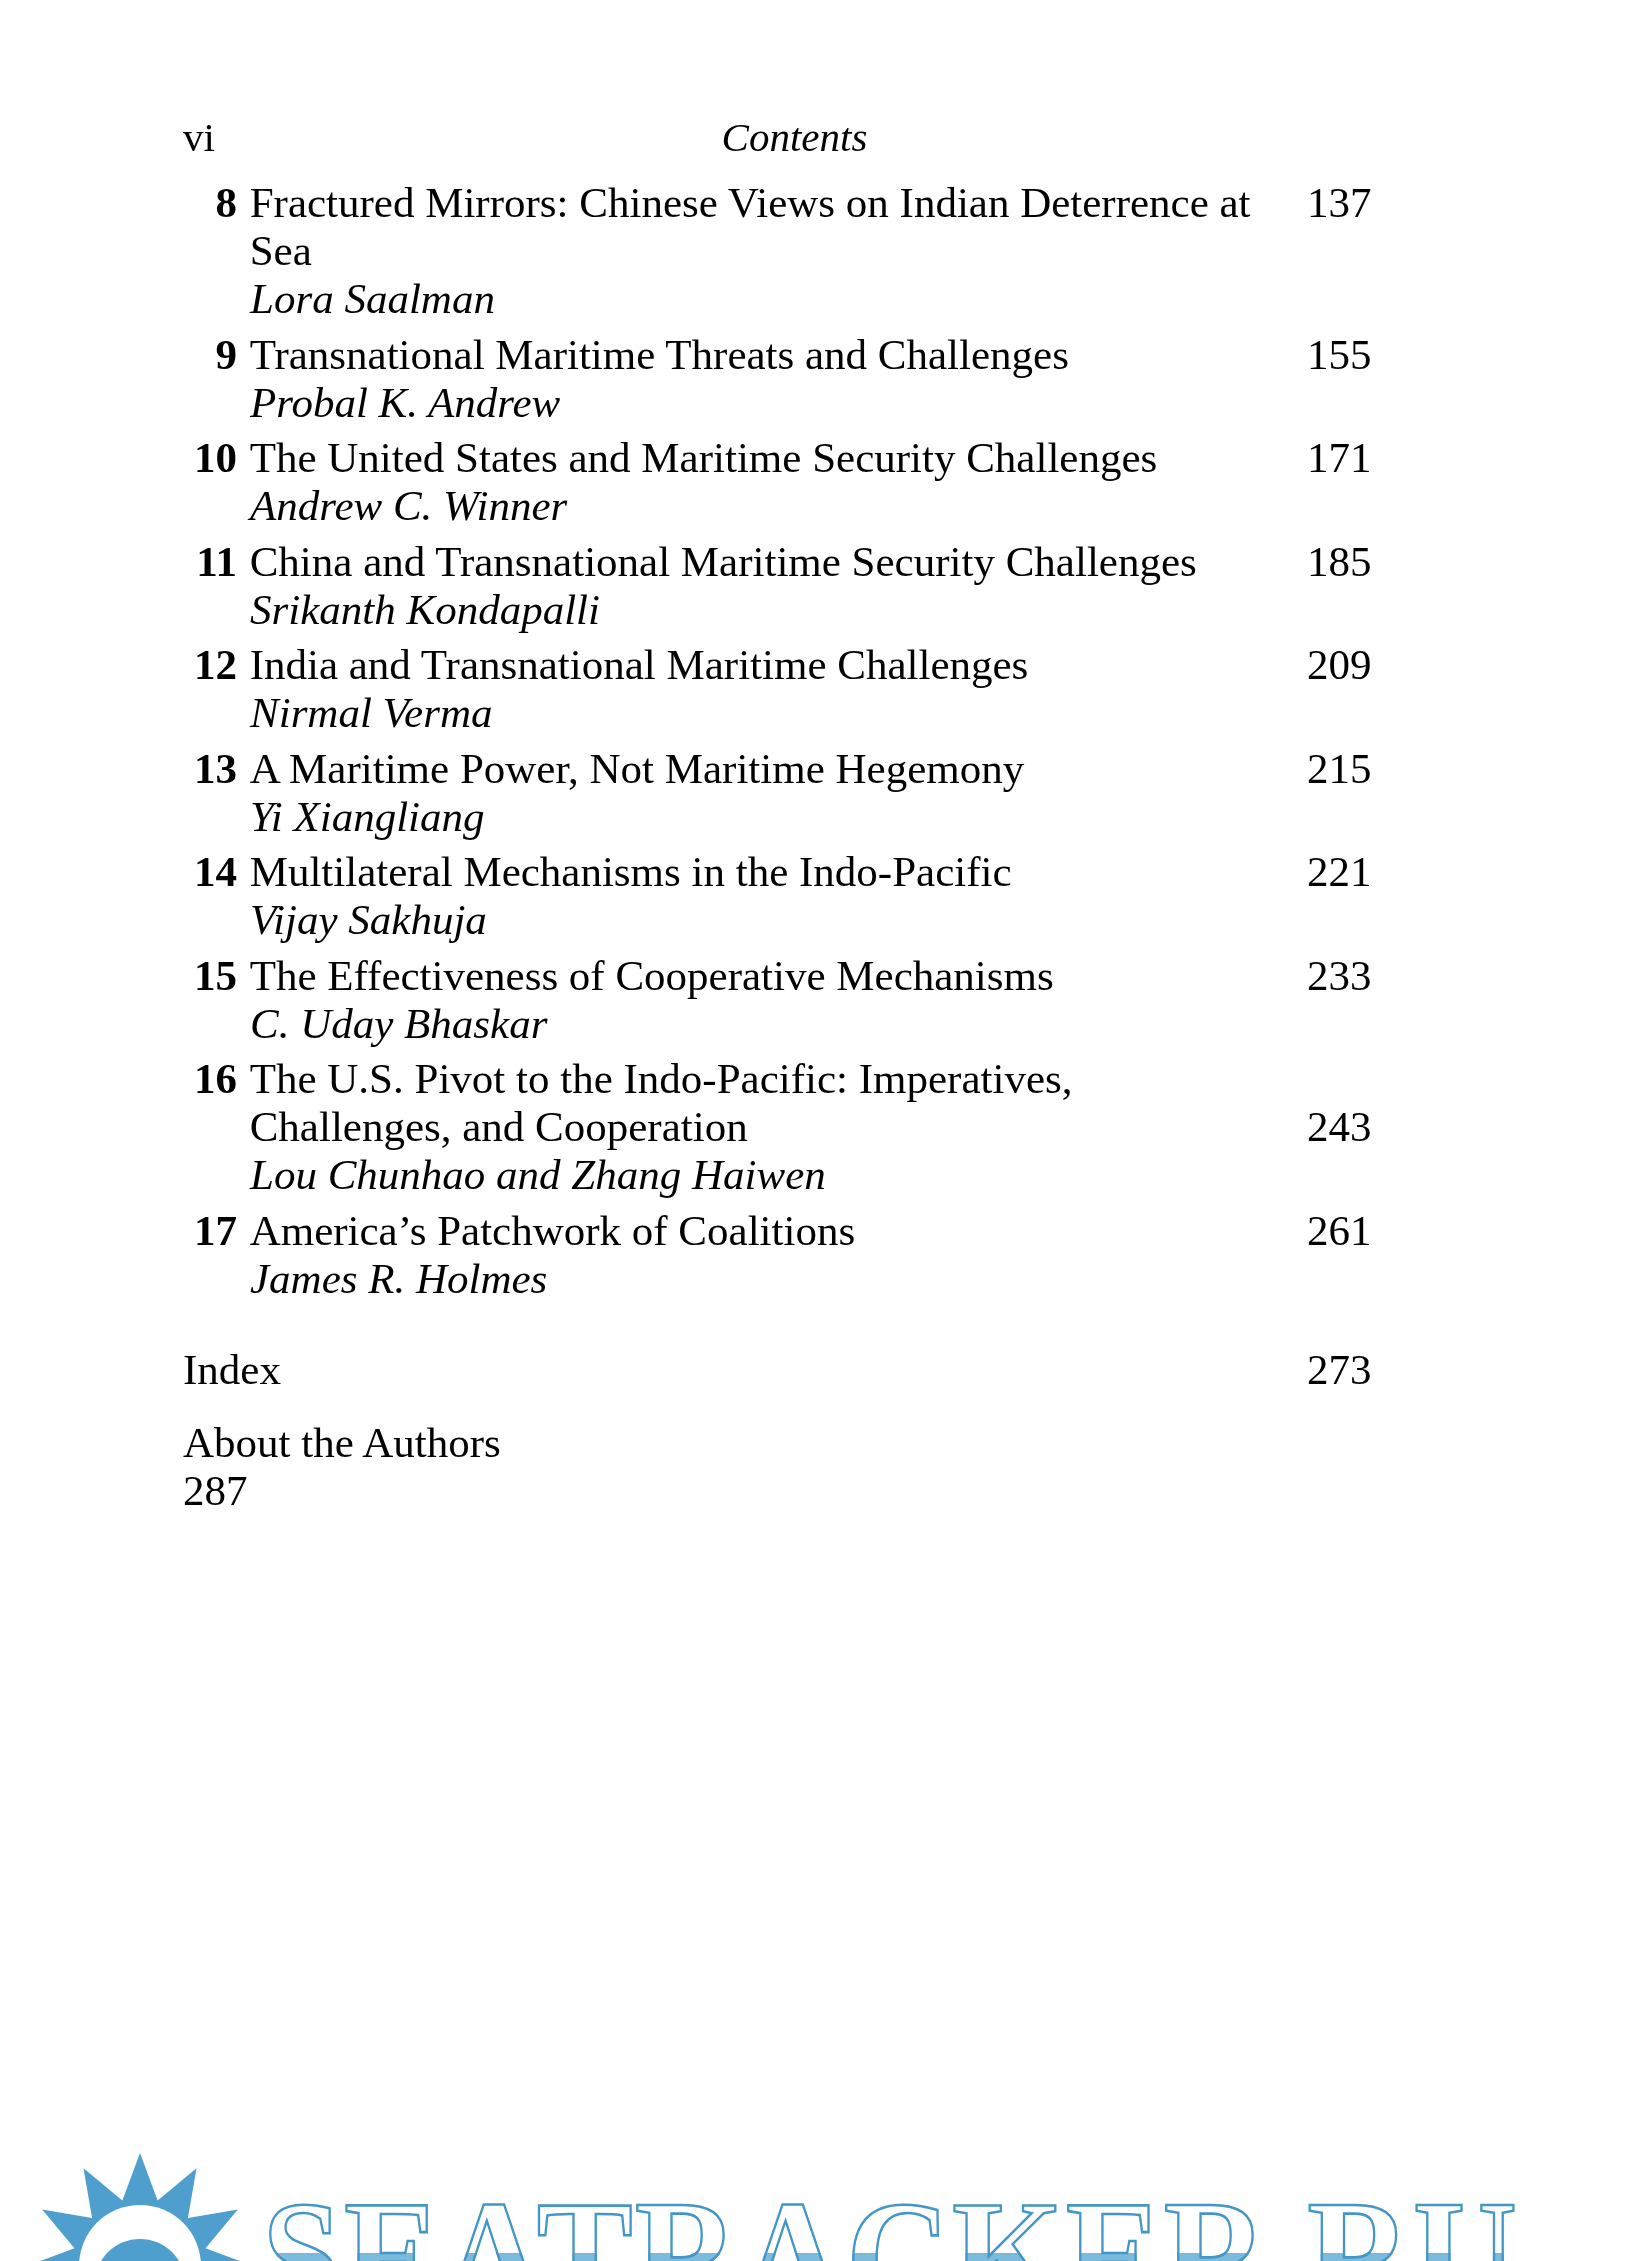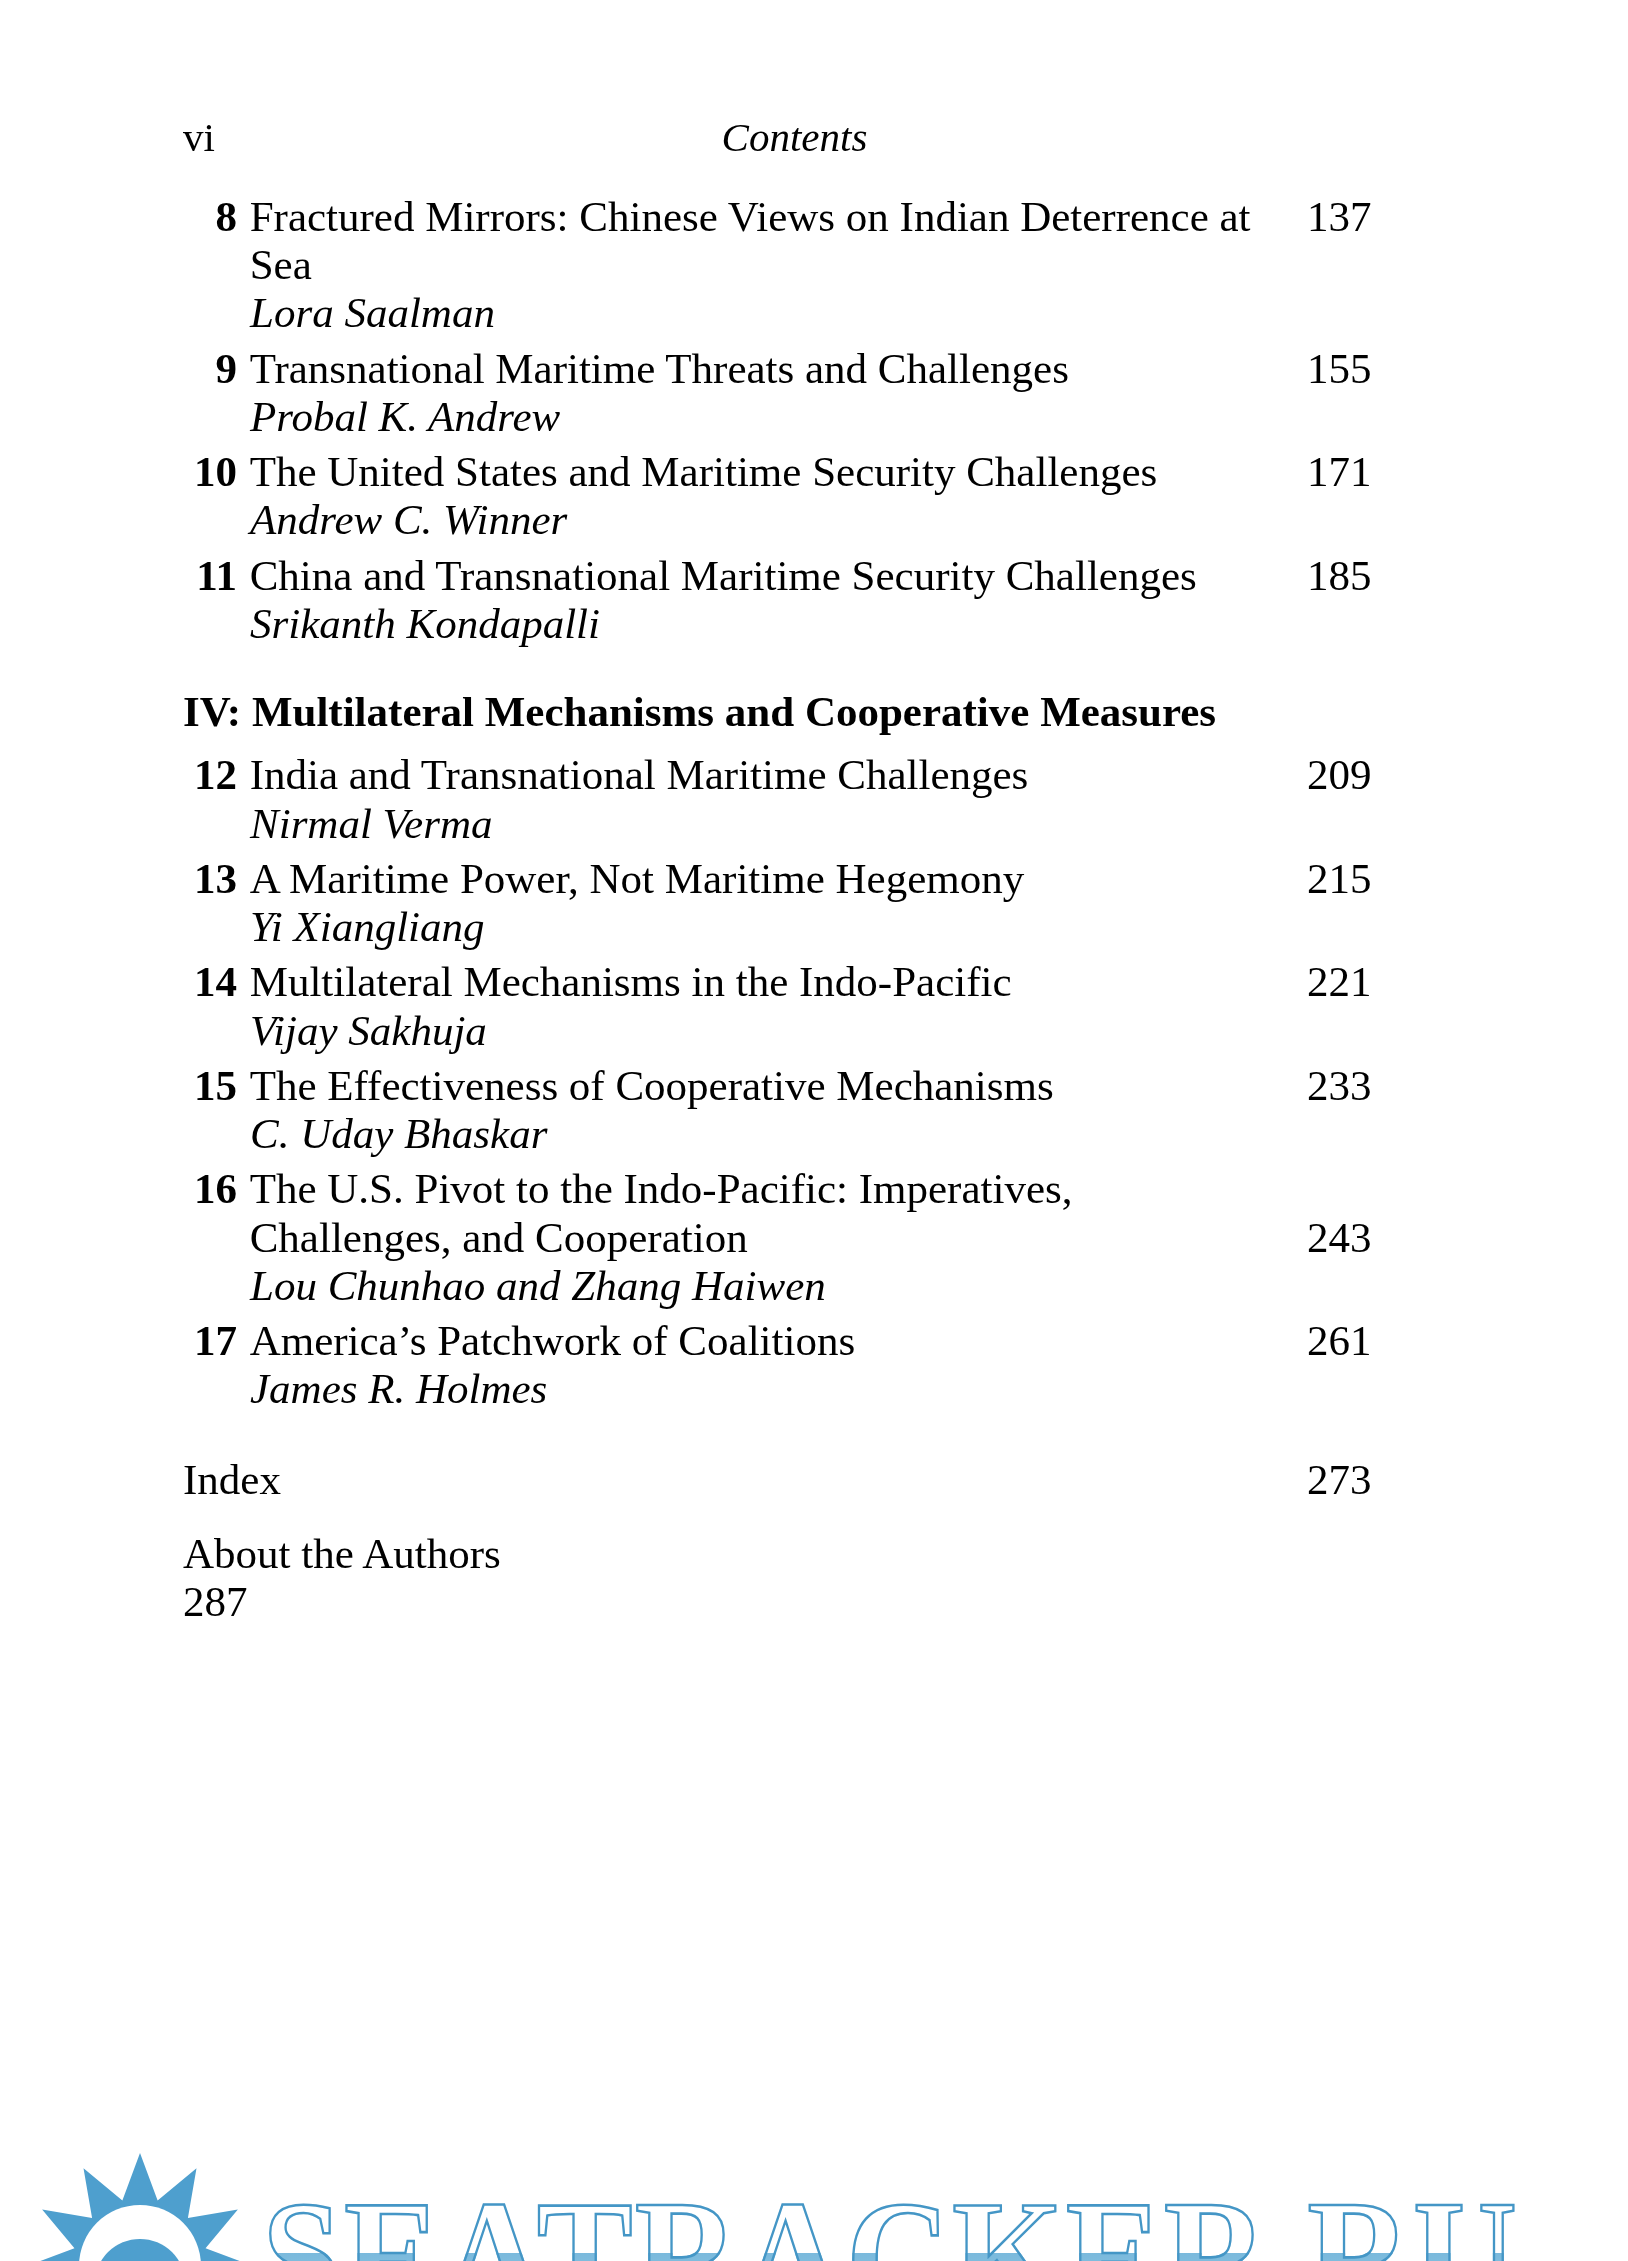--- a/index.html
+++ b/index.html
@@ -19,21 +19,21 @@
   }
   .content {
     padding: 115px 222px 0 183px;
     font-size: 43px;
     line-height: 1.12;
   }
   
   .header {
     position: relative;
     font-size: 41px;
-    margin-bottom: 32px;
+    margin-bottom: 18px;
   }
   .folio { display: inline-block; }
   .running-head {
     position: absolute;
     left: 0; right: 0; top: 0;
     text-align: center;
     font-style: italic;
   }
   
   .entry { margin-bottom: 7.2px; }
@@ -143,21 +143,20 @@
 
     <div class="entry">
       <div class="entry-top">
         <span class="num">11</span>
         <span class="title">China and Transnational Maritime Security Challenges</span>
         <span class="pg">185</span>
       </div>
       <div class="author">Srikanth Kondapalli</div>
     </div>
 
-    <div class="section-heading">IV: Multilateral Mechanisms and Cooperative Measures</div>
 
     <div class="entry">
       <div class="entry-top">
         <span class="num">12</span>
         <span class="title">India and Transnational Maritime Challenges</span>
         <span class="pg">209</span>
       </div>
       <div class="author">Nirmal Verma</div>
     </div>
 

